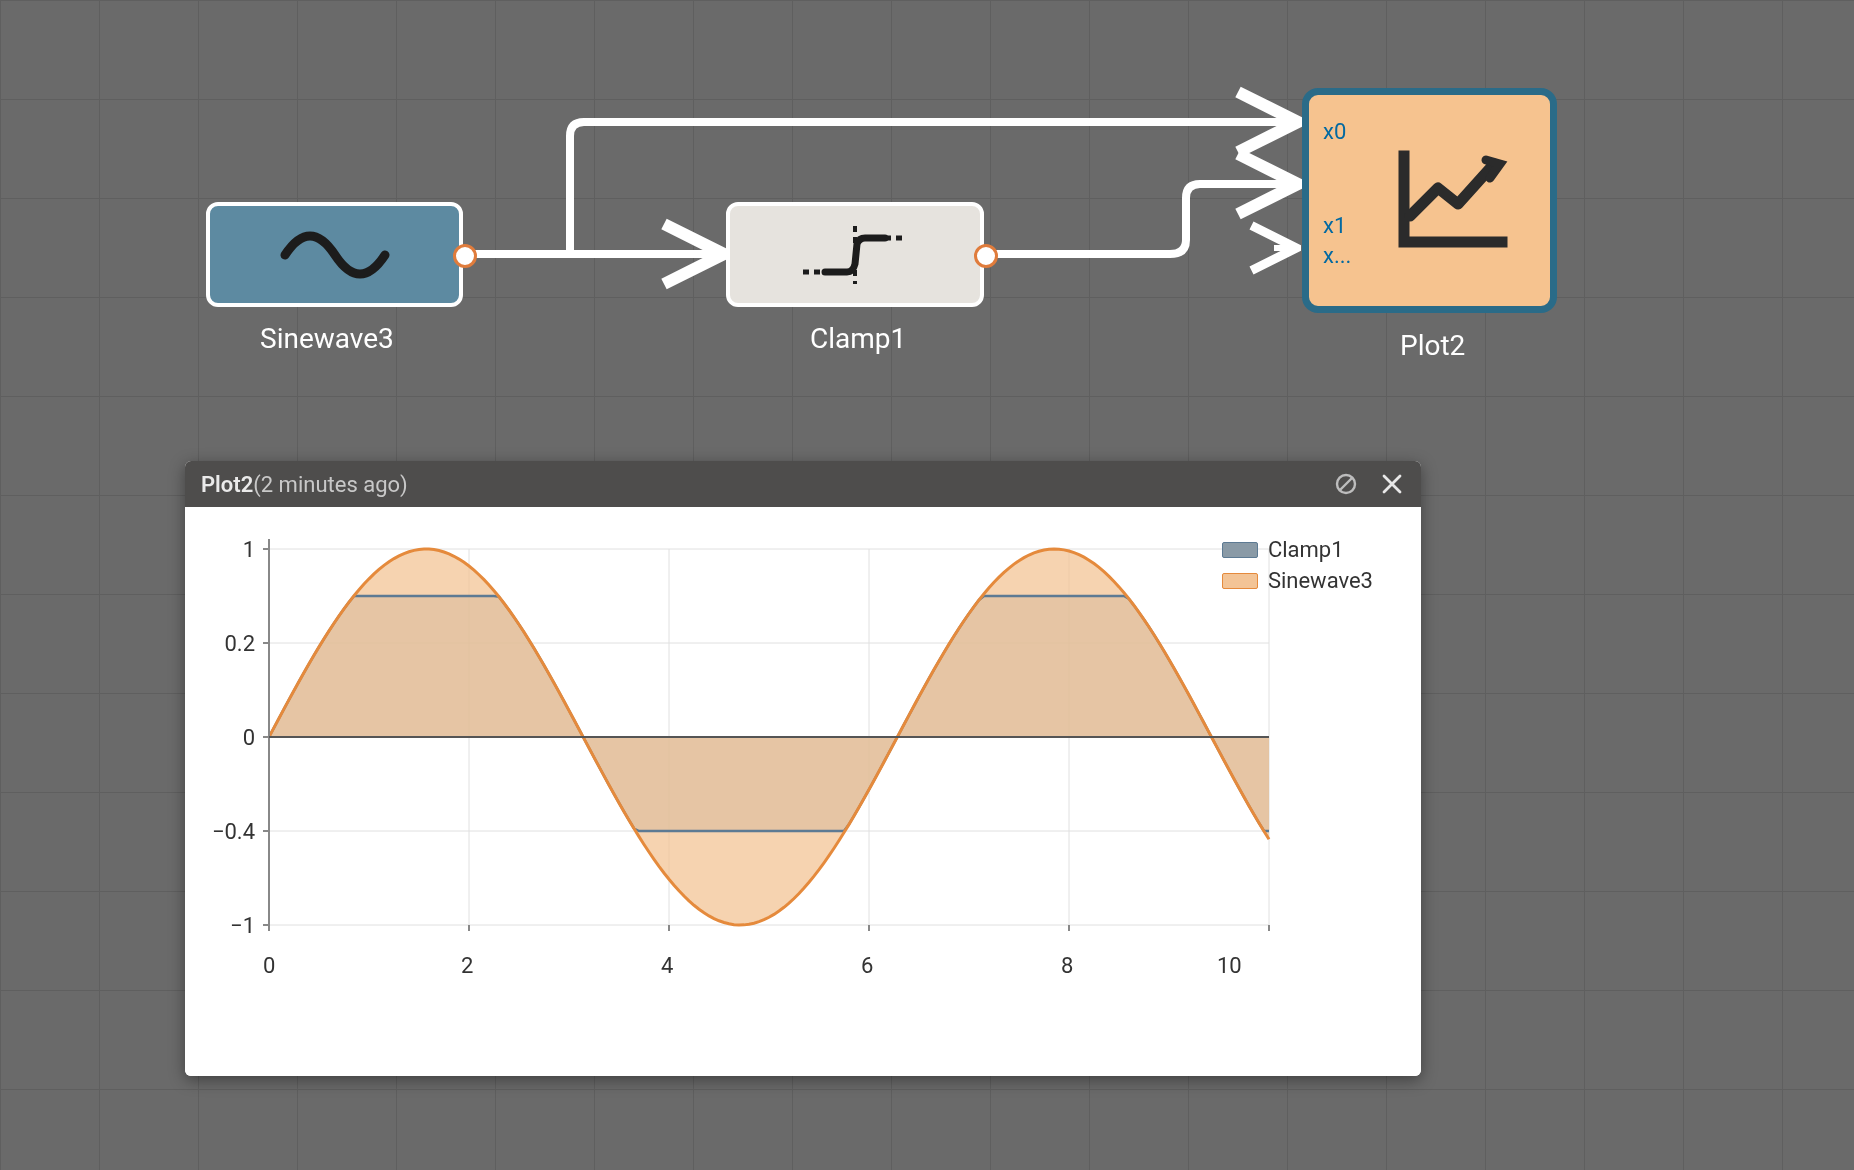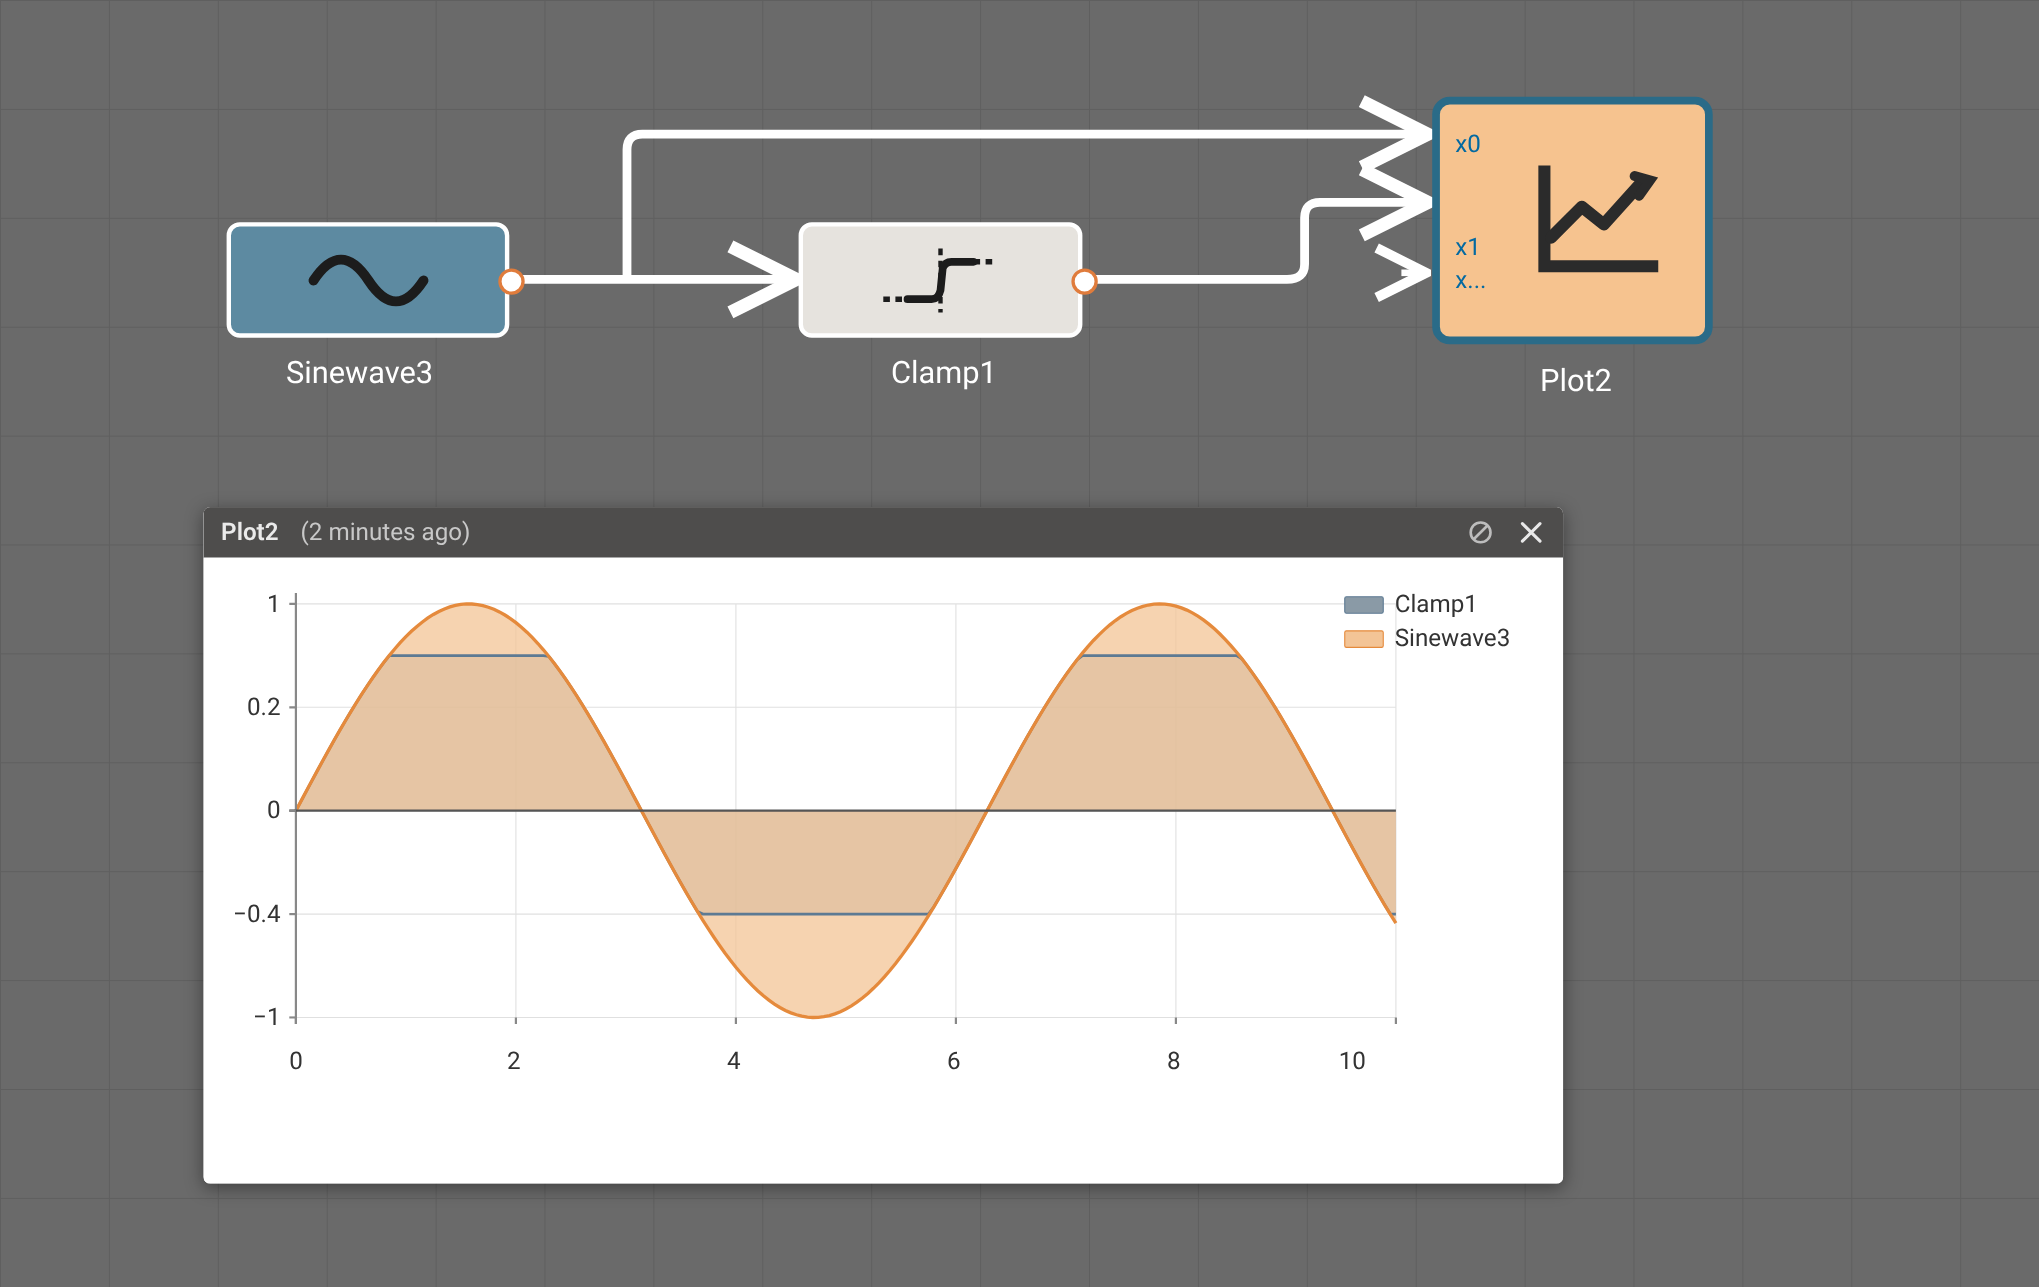--- a/index.html
+++ b/index.html
@@ -11,21 +11,21 @@
   .node-sine{left:206px;top:202px;width:257px;height:105px;background:#5d8aa1;}
   .node-clamp{left:726px;top:202px;width:258px;height:105px;background:#e6e3de;}
   .node-plot{left:1302px;top:88px;width:255px;height:225px;background:#f6c38f;border:7px solid #2a6b88;border-radius:16px;}
   .node-label{position:absolute;color:#fff;font-size:28px;font-weight:400;}
   .port{position:absolute;width:24px;height:24px;border-radius:50%;background:#fff;border:3px solid #e07c3c;box-sizing:border-box;}
   .port-in-label{position:absolute;font-size:22px;color:#0369a1;text-align:center;}
   
   .panel{position:absolute;left:185px;top:461px;width:1236px;height:615px;background:#fff;border-radius:6px;box-shadow:0 4px 16px rgba(0,0,0,.4);overflow:hidden;}
   .panel-header{height:46px;background:#4e4d4c;display:flex;align-items:center;padding:0 16px;color:#eaeaea;font-size:22px;}
   .panel-header .title{font-weight:600;}
-  .panel-header .timestamp{font-weight:400;color:#c8c8c8;margin-left:20px;}
+  .panel-header .timestamp{font-weight:400;color:#c8c8c8;margin-left:0;}
   .panel-header .spacer{flex:1;}
   .panel-header .hicon{width:26px;height:26px;margin-left:20px;cursor:pointer;display:flex;align-items:center;justify-content:center;}
   .panel-body{position:relative;width:100%;height:calc(100% - 46px);background:#fff;}
   .legend{position:absolute;right:48px;top:30px;font-size:22px;color:#333;}
   .legend-row{display:flex;align-items:center;gap:10px;margin-bottom:6px;}
   .legend-swatch{width:34px;height:14px;border:1px solid rgba(0,0,0,.5);border-radius:2px;}
   .axis-label{position:absolute;font-size:22px;color:#333;}
   svg{display:block;}
 </style>
 </head>

